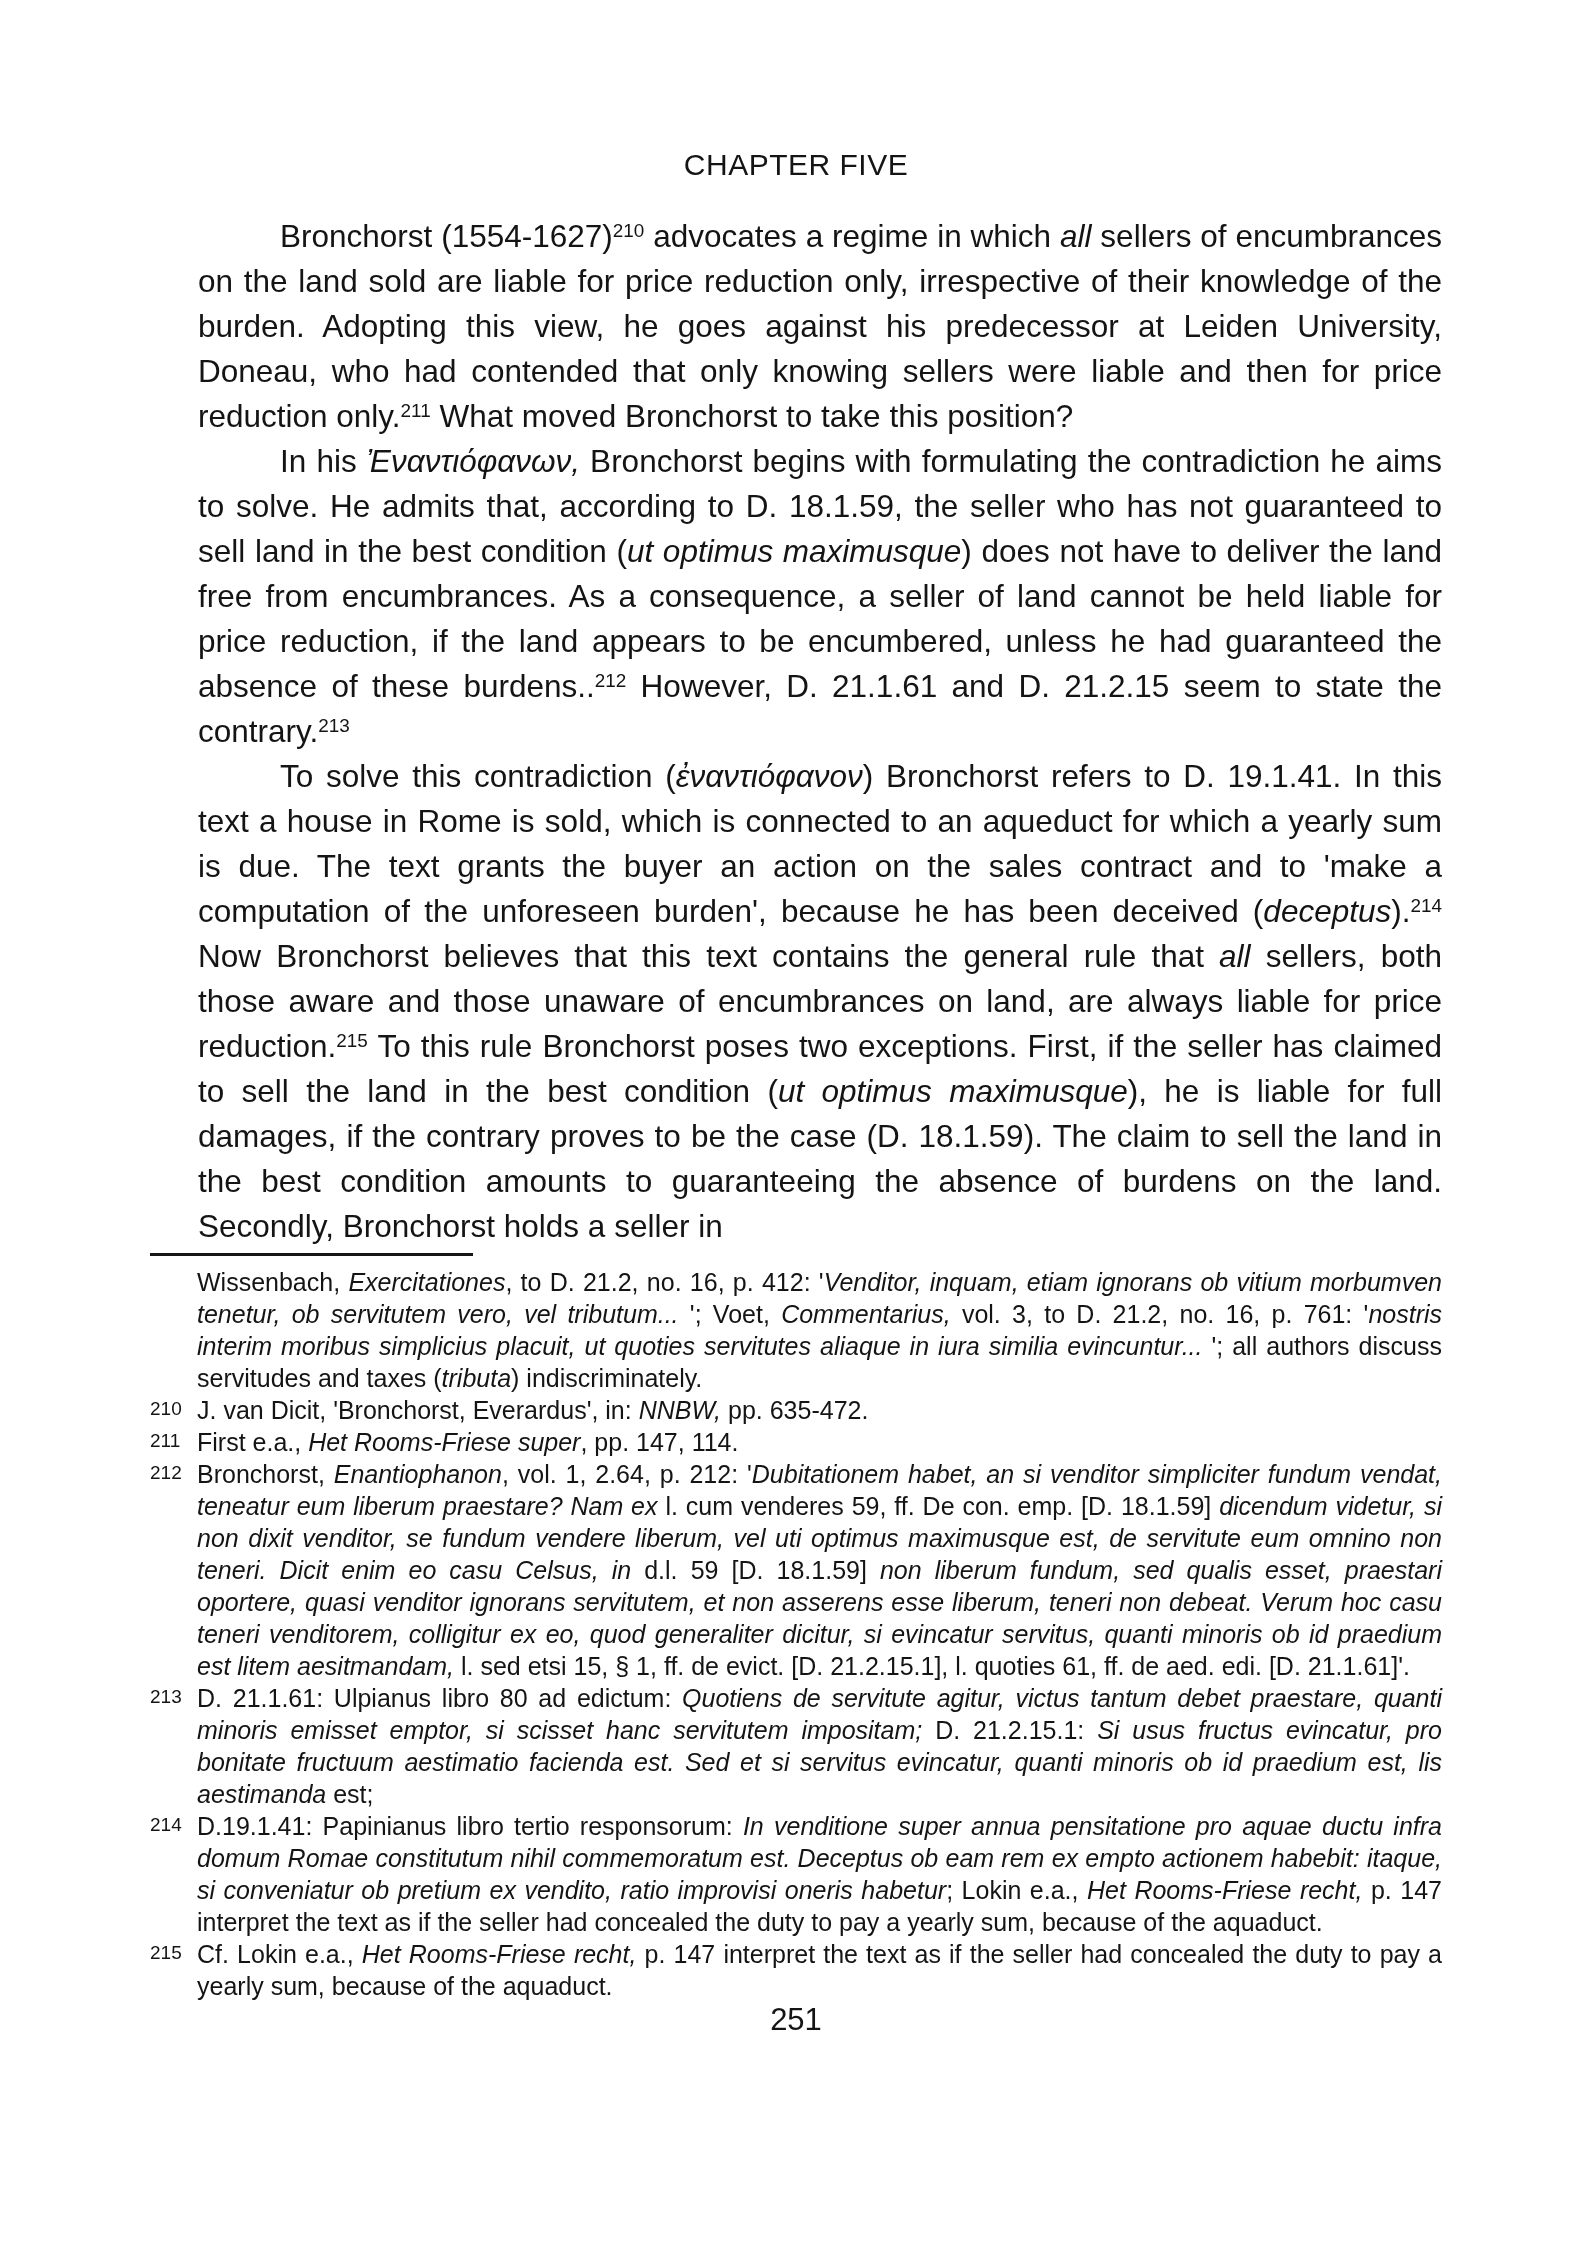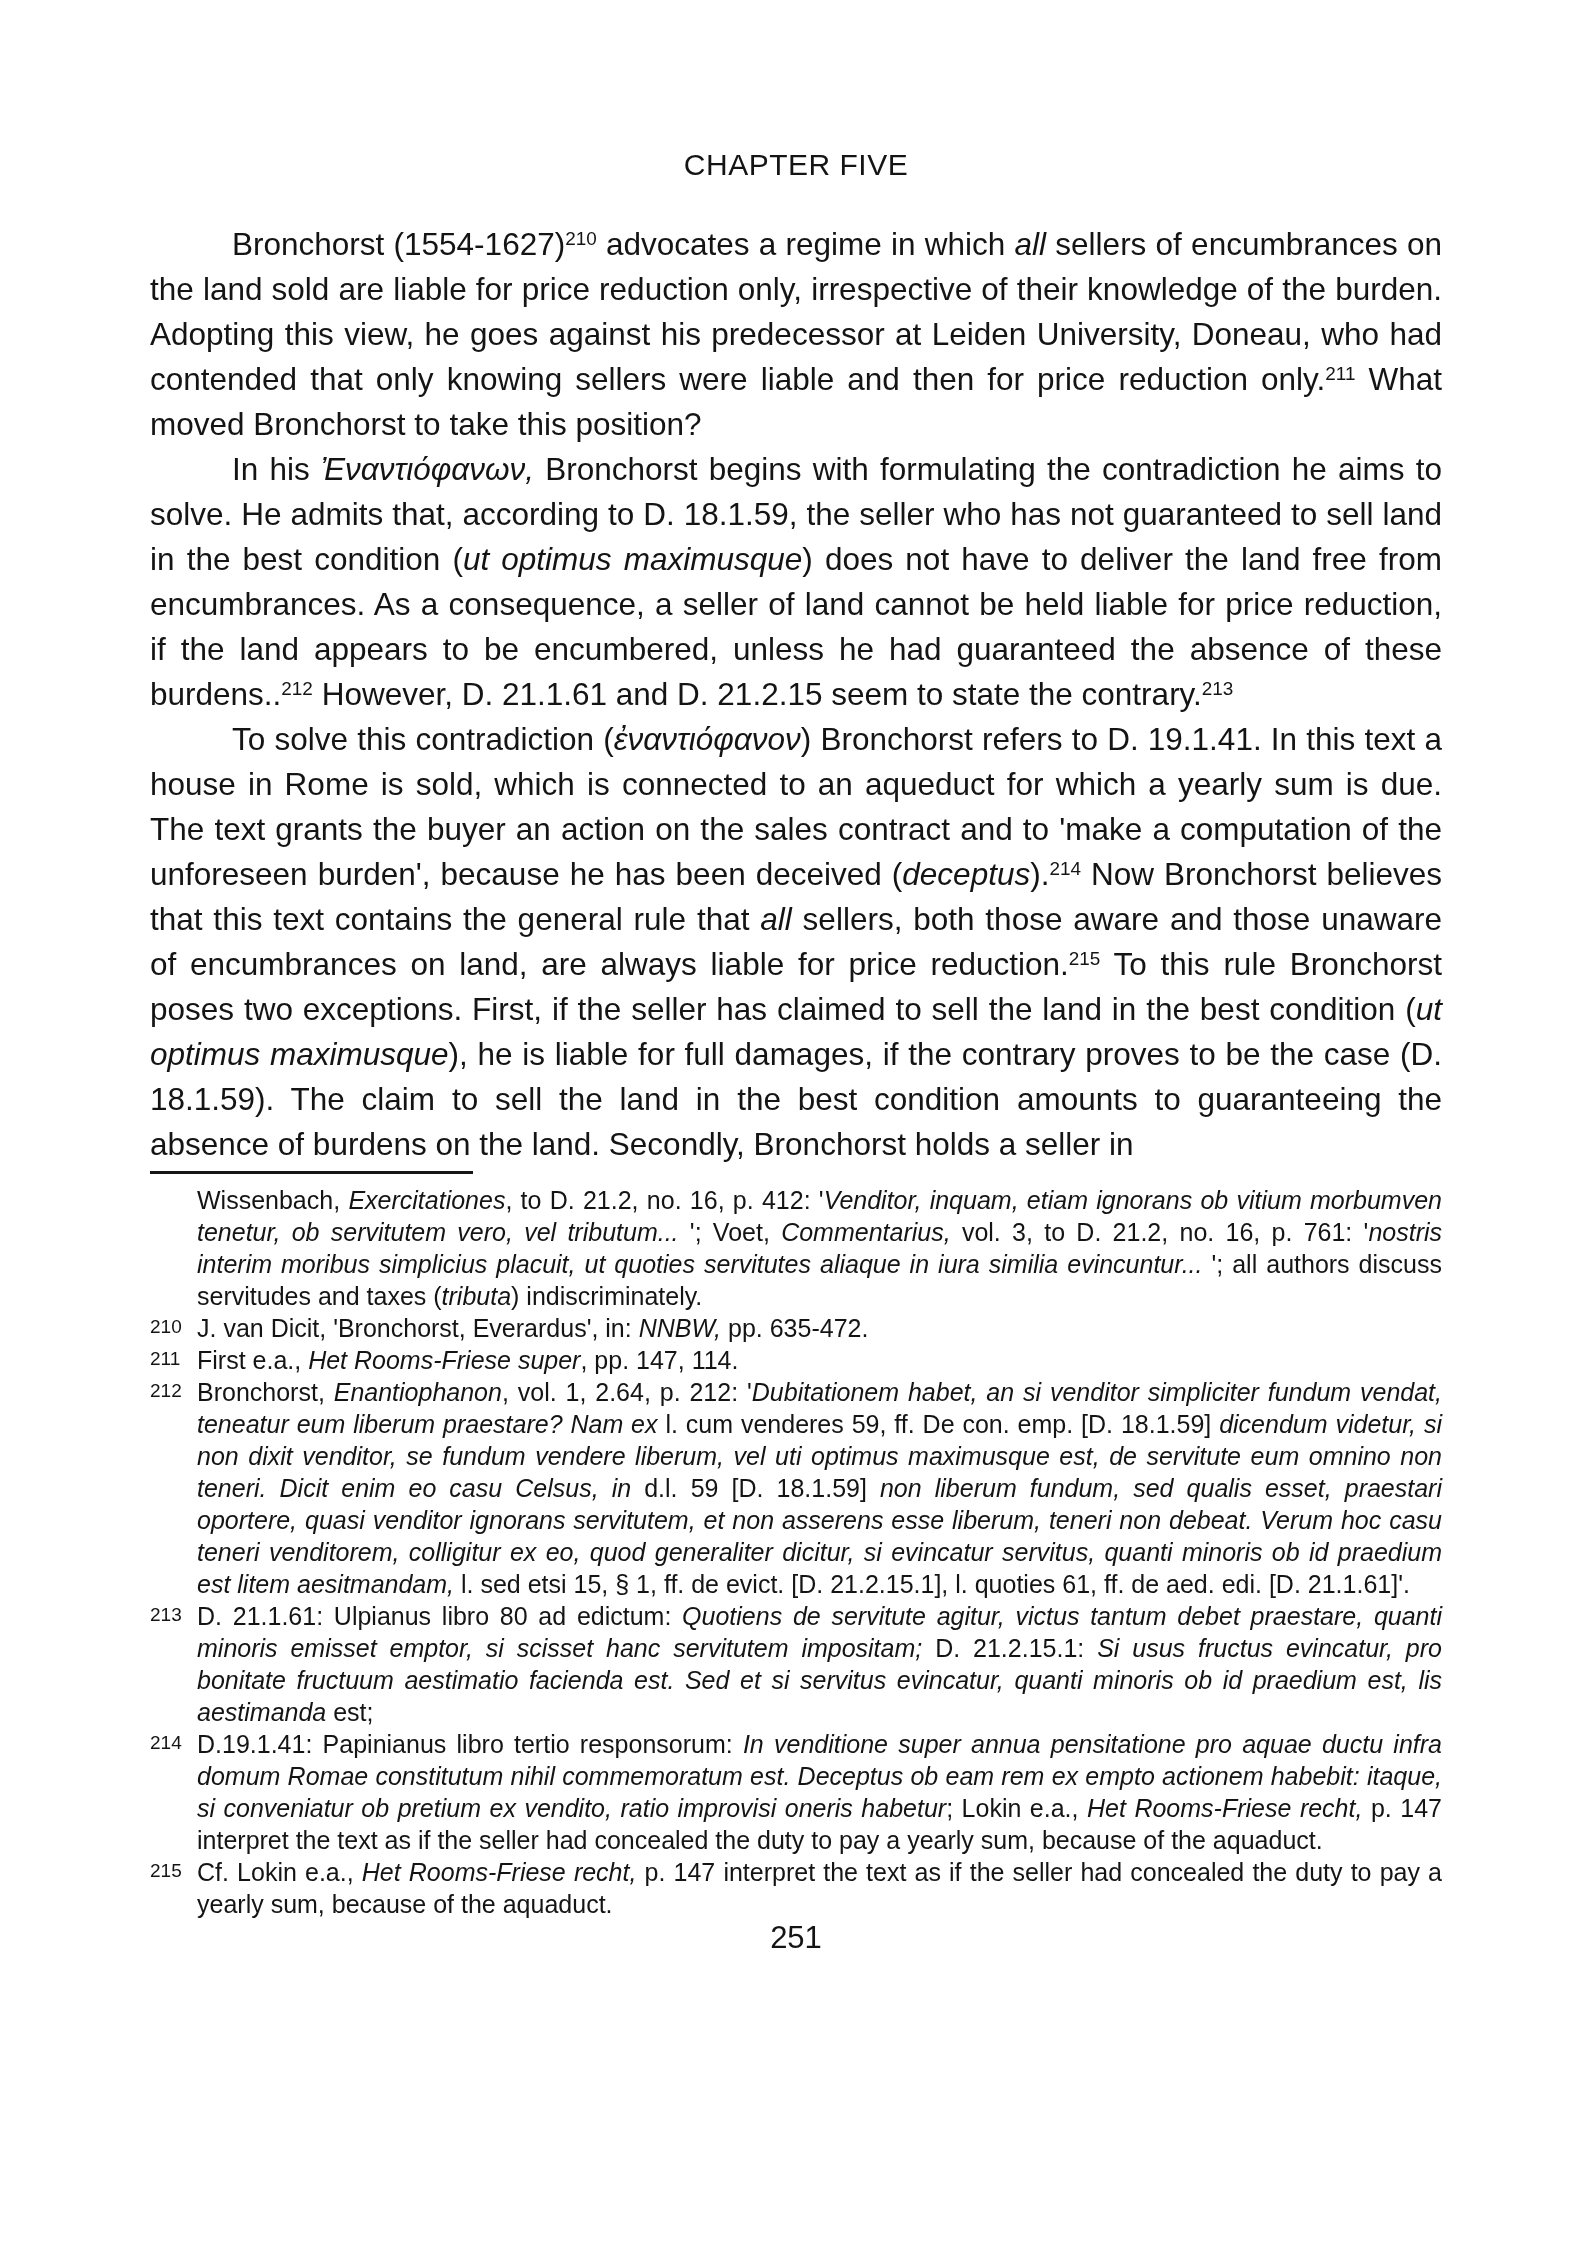--- a/index.html
+++ b/index.html
@@ -12,30 +12,30 @@
     background: #ffffff;
     color: #141414;
     font-family: "Liberation Sans", "DejaVu Sans", sans-serif;
     overflow: hidden;
   }
   .chapter-header {
     text-align: center;
     font-size: 30px;
     line-height: 34px;
     letter-spacing: 0.5px;
-    margin: 0 0 40px 0;
+    margin: 0 0 32px 0;
   }
   .body-text p {
     margin: 0;
     font-size: 31.5px;
     line-height: 45px;
     text-align: justify;
     text-justify: inter-word;
   }
-  .body-text p.indent { text-indent: 82px; }
+  .body-text p.indent { text-indent: 82px; margin-left: 48px; }
   .italic { font-style: italic; }
   .sup {
     font-size: 0.6em;
     line-height: 0;
     position: relative;
     top: -0.55em;
     white-space: nowrap;
   }
   .footnote-sep {
     border: 0;

